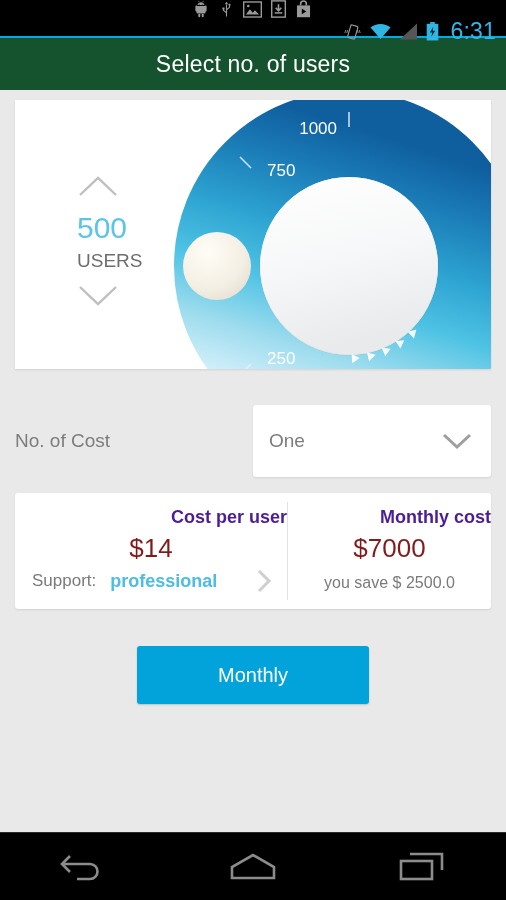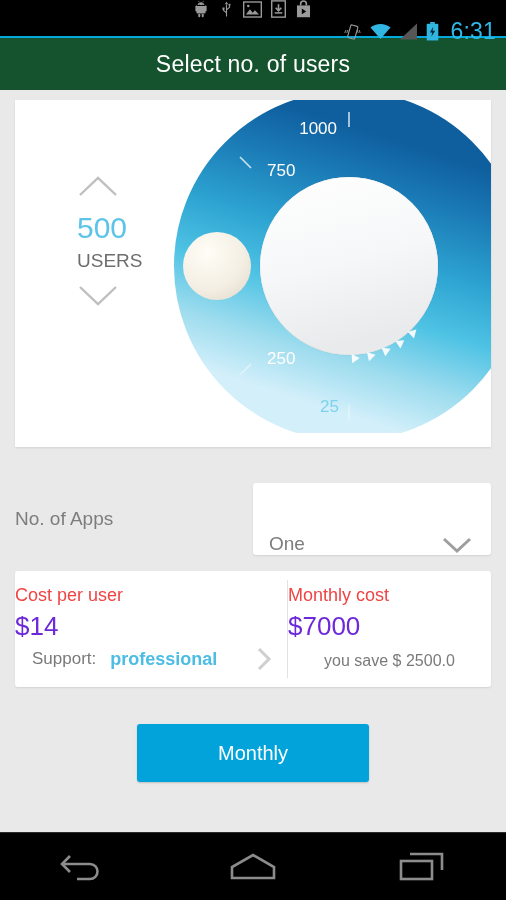--- a/index.html
+++ b/index.html
@@ -30,21 +30,21 @@
     height:52px; background:#14532d; display:flex;
     align-items:center; justify-content:center;
   }
   #app-bar-title { color:#fff; font-size:23px; font-weight:400; letter-spacing:.2px; }
 
   
   #content { padding:0; }
 
   
   #dial-card {
-    position:relative; margin:10px 15px 0 15px; height:347px;
+    position:relative; margin:10px 15px 0 15px; height:269px;
     background:#fff; overflow:hidden;
     box-shadow:0 1px 2px rgba(0,0,0,.10);
   }
   #dial-svg { position:absolute; right:-56px; top:0; }
 
   
   #stepper {
     position:absolute; left:62px; top:74px; width:155px;
     display:flex; flex-direction:column; gap:0;
   }
@@ -52,37 +52,37 @@
   #stepper-value { color:#5bc4e7; font-size:30px; line-height:40px; margin-top:10px;}
   #stepper-unit { color:#6d6d6d; font-size:19px; line-height:26px; margin-bottom:10px;}
 
   
   #apps-row {
     display:flex; align-items:center; margin:36px 15px 0 15px; height:72px;
   }
   #apps-label { color:#7d7d7d; font-size:19px; }
   #apps-select {
     margin-left:auto; width:238px; height:72px; background:#fff;
-    border-radius:3px; display:flex; align-items:flex-end;
+    border-radius:3px; display:flex; align-items:center;
     padding:0 18px 0 16px; box-shadow:0 1px 2px rgba(0,0,0,.10);
   }
   #apps-select-value { color:#7d7d7d; font-size:19px; }
   #apps-select .chev-down { margin-left:auto; }
 
   
   #cost-cards {
     display:flex; margin:16px 15px 0 15px; background:#fff;
     border-radius:3px; box-shadow:0 1px 2px rgba(0,0,0,.10); overflow:hidden;
   }
   .cost-card { padding:11px 0 13px 0; }
   #cost-per-user-card { width:272px; position:relative; }
   #divider { width:1px; background:#e2e2e2; margin:9px 0; }
   #monthly-cost-card { flex:1; }
-  .cc-title { text-align:left; color:#ef4444; font-size:18px; line-height:27px; }
-  .cc-amount { color:#6d28d9; font-size:26px; line-height:35px; }
+  .cc-title { text-align:right; color:#4c1d95; font-size:18px; line-height:27px;font-weight:bold; }
+  .cc-amount { text-align:center; color:#7f1d1d; font-size:26px; line-height:35px; }
   #support-row {
     display:flex; align-items:center; padding:0 14px 0 17px; margin-top:2px;
   }
   #support-label { color:#7a7a7a; font-size:17px; }
   #support-value { color:#4dbde4; font-size:18px; font-weight:bold; margin-left:14px; }
   #support-chevron { margin-left:auto; }
   #savings-text { text-align:center; color:#7a7a7a; font-size:16px; line-height:26px; margin-top:4px;}
 
   
   #continue-wrap { display:flex; justify-content:center; margin-top:37px; }
@@ -226,21 +226,21 @@
       </svg>
       <span id="stepper-value">500</span>
       <span id="stepper-unit">USERS</span>
       <svg class="chev" width="42" height="24" viewBox="0 0 42 24">
         <path d="M3 3 L21 20 L39 3" fill="none" stroke="#bfbfbf" stroke-width="2.4"></path>
       </svg>
     </div>
   </div>
 
   <div id="apps-row">
-    <span id="apps-label">No. of Apps</span>
+    <span id="apps-label">No. of Cost</span>
     <div id="apps-select">
       <span id="apps-select-value">One</span>
       <svg class="chev-down" width="32" height="20" viewBox="0 0 32 20">
         <path d="M3 4 L16 16 L29 4" fill="none" stroke="#9e9e9e" stroke-width="3"></path>
       </svg>
     </div>
   </div>
 
   <div id="cost-cards">
 

